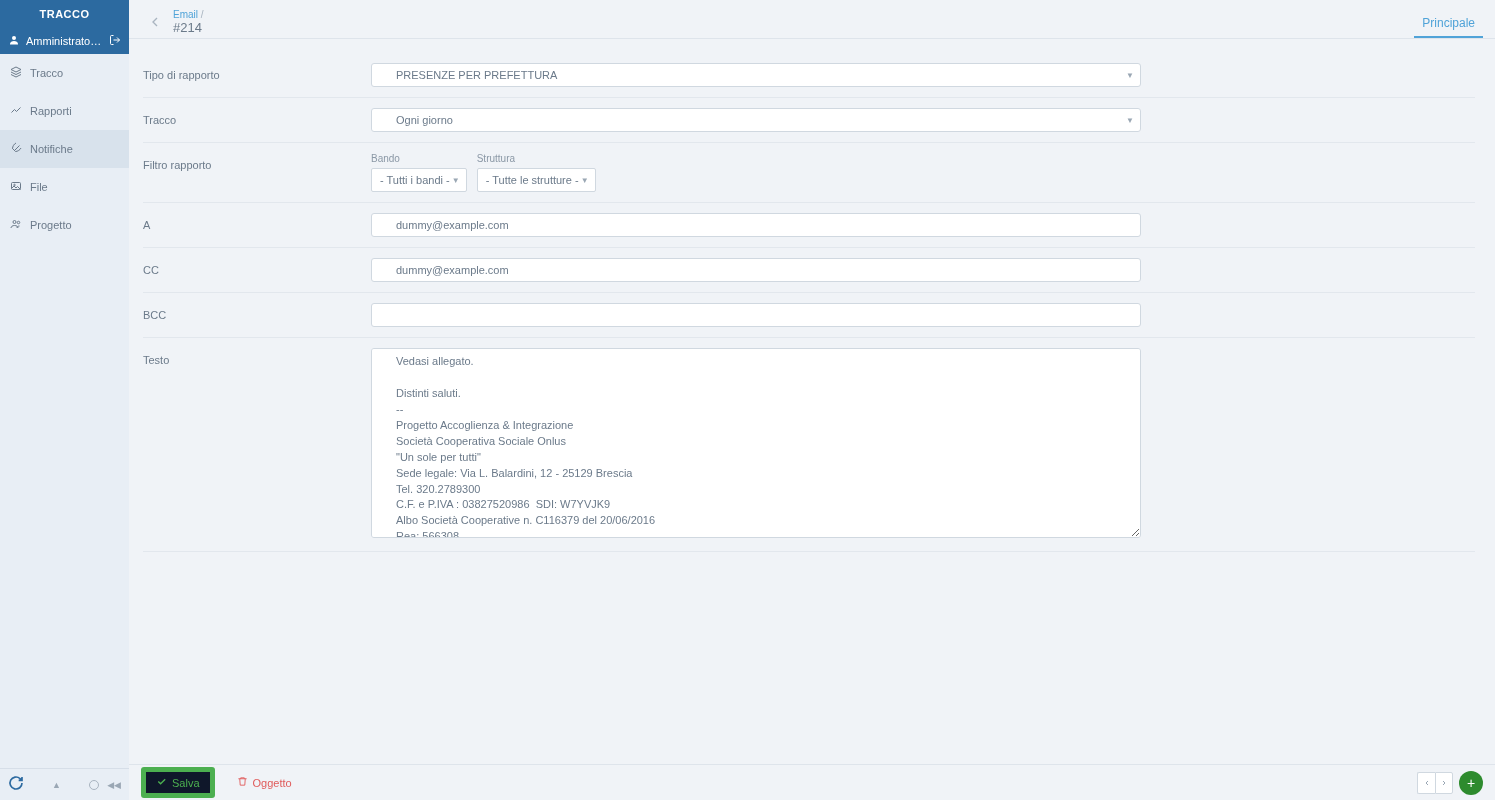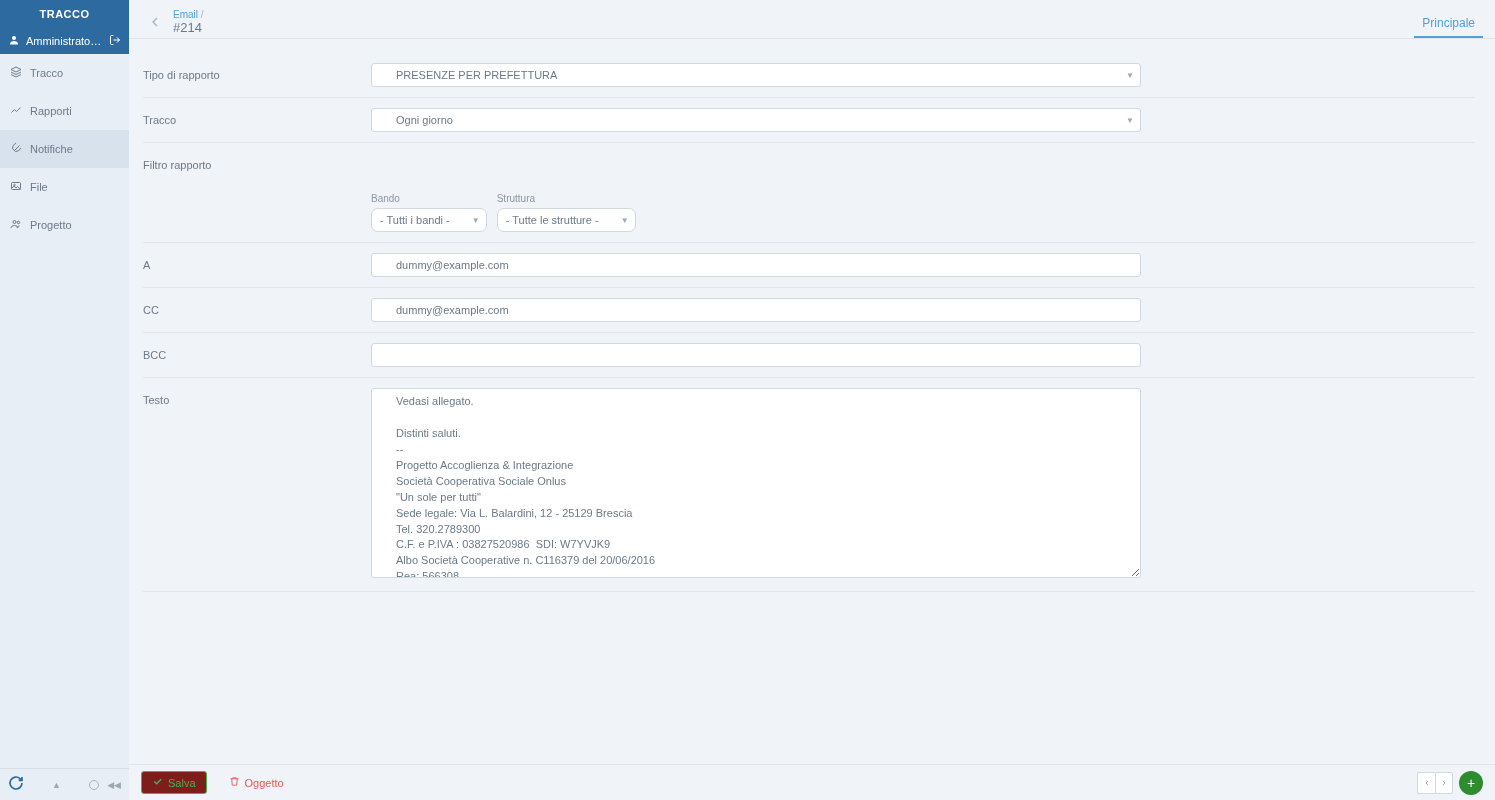--- a/index.html
+++ b/index.html
@@ -25,26 +25,26 @@
 .content { flex: 1; overflow: auto; padding: 14px 20px 80px 14px; }
 .content-inner { max-width: 1340px; margin: 0 auto; }
 .row { display: flex; align-items: flex-start; padding: 10px 0; border-bottom: 1px solid #e2e7ed; }
 .row-label { width: 228px; font-size: 11px; color: #6b7a8a; padding-top: 6px; }
 .row-field { flex: 1; max-width: 770px; }
 .select, .input, .textarea { width: 100%; border: 1px solid #d0d8e0; border-radius: 3px; background: #fff; padding: 5px 24px; font-size: 11px; color: #6b7a8a; font-family: inherit; }
 .select { position: relative; padding-right: 20px; cursor: pointer; }
 .select .caret { position: absolute; right: 6px; top: 50%; transform: translateY(-50%); color: #9aa7b4; font-size: 8px; }
 .subfields { display: flex; gap: 10px; }
 .subfield { display: flex; flex-direction: column; gap: 4px; }
-.subfield-label { font-size: 10px; color: #8b98a6; margin-top: 40px; }
-.small-select { border: 1px solid #d0d8e0; border-radius: 7px; background: #fff; padding: 5px 36px 5px 8px; font-size: 11px; color: #6b7a8a; position: relative; cursor: pointer; min-width: 92px; }
+.subfield-label { font-size: 10px; color: #8b98a6; }
+.small-select { border: 1px solid #d0d8e0; border-radius: 2px; background: #fff; padding: 5px 16px 5px 8px; font-size: 11px; color: #6b7a8a; position: relative; cursor: pointer; min-width: 92px; }
 .small-select .caret { position: absolute; right: 6px; top: 50%; transform: translateY(-50%); color: #9aa7b4; font-size: 8px; }
 .textarea { min-height: 190px; resize: both; line-height: 1.45; white-space: pre-wrap; }
 .bottombar { position: fixed; bottom: 0; left: 129px; right: 0; height: 36px; background: #f0f3f7; border-top: 1px solid #dee4eb; display: flex; align-items: center; padding: 0 12px; gap: 12px; }
-.btn { display: inline-flex; align-items: center; gap: 5px; border: 1px solid #d946ef; background: #7f1d1d; border-radius: 3px; padding: 4px 10px; font-size: 11px; cursor: pointer; }
+.btn { display: inline-flex; align-items: center; gap: 5px; border: 5px solid #d946ef; background: #0f172a; border-radius: 3px; padding: 4px 10px; font-size: 11px; cursor: pointer; }
 .btn-save { border-color: #4caf50; color: #4caf50; }
 .btn-delete { border: none; background: transparent; color: #e05b5b; }
 .pager { margin-left: auto; display: flex; align-items: center; gap: 6px; }
 .pager .pg { width: 18px; height: 22px; border: 1px solid #d0d8e0; background: #fff; display: flex; align-items: center; justify-content: center; color: #9aa7b4; cursor: pointer; border-radius: 2px; }
 .pager .pg.left { border-top-right-radius: 0; border-bottom-right-radius: 0; border-right: none;}
 .pager .pg.right { border-top-left-radius: 0; border-bottom-left-radius: 0;}
 .fab { width: 24px; height: 24px; border-radius: 50%; background: #2e8b2e; color: #fff; display: flex; align-items: center; justify-content: center; cursor: pointer; font-size: 14px; }
 .icon { width: 12px; height: 12px; display: inline-block; }
 .footer-status { display:flex; align-items:center; gap:8px; }
 .circle-outline { width:10px;height:10px;border:1px solid #a9b4c0;border-radius:50%; }

